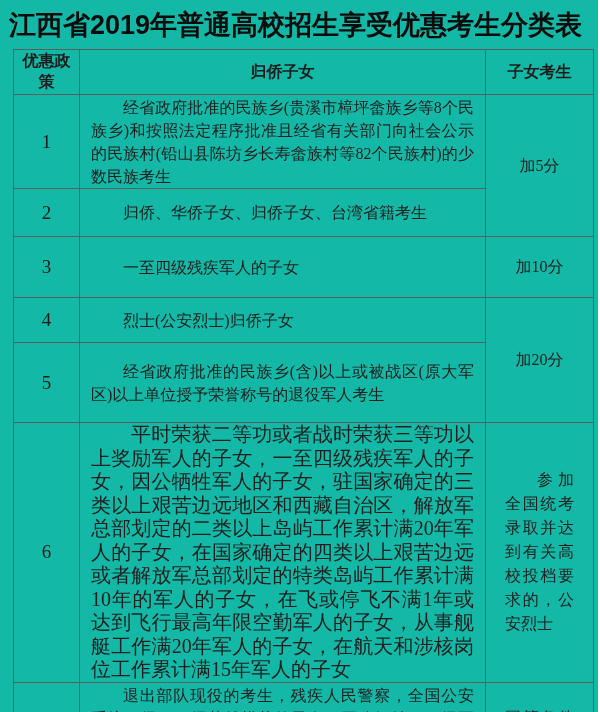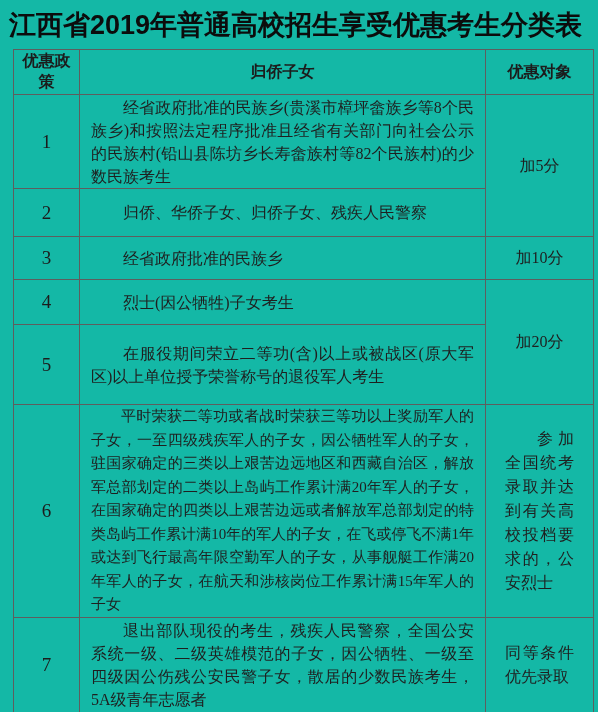--- a/index.html
+++ b/index.html
@@ -54,29 +54,29 @@
   }
   td.tgt {
     font-size: 16px;
     line-height: 23px;
     text-align: justify;
     text-indent: 2em;
     padding: 0 11px;
     color: #1f1f1f;
   }
   td.tgt.dense {
-    font-size: 15px;
+    font-size: 20px;
     line-height: 23.5px;
     font-family: Liberation Serif, serif;
   }
   td.pol {
     text-align: center;
     font-size: 16px;
     line-height: 24px;
-    padding: 0 6px;
+    padding: 18px 6px;
     color: #1f1f1f;
   }
   td.pol.justified {
     text-align: justify;
     text-align-last: left;
     padding: 0 19px;
   }
   td.pol.indented {
     text-indent: 2em;
   }
@@ -99,46 +99,46 @@
   <table class="pref-table">
     <colgroup>
       <col class="c-code">
       <col class="c-target">
       <col class="c-policy">
     </colgroup>
     <thead>
       <tr class="h-hdr">
         <th>优惠政策</th>
         <th>归侨子女</th>
-        <th>优惠对象</th>
+        <th>子女考生</th>
       </tr>
     </thead>
     <tbody>
       <tr class="h-r1">
         <td class="code">1</td>
         <td class="tgt">经省政府批准的民族乡(贵溪市樟坪畲族乡等8个民族乡)和按照法定程序批准且经省有关部门向社会公示的民族村(铅山县陈坊乡长寿畲族村等82个民族村)的少数民族考生</td>
         <td class="pol" rowspan="2">加5分</td>
       </tr>
       <tr class="h-r2">
         <td class="code">2</td>
-        <td class="tgt">归侨、华侨子女、归侨子女、残疾人民警察</td>
+        <td class="tgt">归侨、华侨子女、归侨子女、台湾省籍考生</td>
       </tr>
       <tr class="h-r3">
         <td class="code">3</td>
-        <td class="tgt">经省政府批准的民族乡</td>
+        <td class="tgt">一至四级残疾军人的子女</td>
         <td class="pol">加10分</td>
       </tr>
       <tr class="h-r4">
         <td class="code">4</td>
-        <td class="tgt">烈士(因公牺牲)子女考生</td>
+        <td class="tgt">烈士(公安烈士)归侨子女</td>
         <td class="pol" rowspan="2">加20分</td>
       </tr>
       <tr class="h-r5">
         <td class="code">5</td>
-        <td class="tgt">在服役期间荣立二等功(含)以上或被战区(原大军区)以上单位授予荣誉称号的退役军人考生</td>
+        <td class="tgt">经省政府批准的民族乡(含)以上或被战区(原大军区)以上单位授予荣誉称号的退役军人考生</td>
       </tr>
       <tr class="h-r6">
         <td class="code">6</td>
         <td class="tgt dense">平时荣获二等功或者战时荣获三等功以上奖励军人的子女，一至四级残疾军人的子女，因公牺牲军人的子女，驻国家确定的三类以上艰苦边远地区和西藏自治区，解放军总部划定的二类以上岛屿工作累计满20年军人的子女，在国家确定的四类以上艰苦边远或者解放军总部划定的特类岛屿工作累计满10年的军人的子女，在飞或停飞不满1年或达到飞行最高年限空勤军人的子女，从事舰艇工作满20年军人的子女，在航天和涉核岗位工作累计满15年军人的子女</td>
         <td class="pol justified indented">参加全国统考录取并达到有关高校投档要求的，公安烈士</td>
       </tr>
       <tr class="h-r7">
         <td class="code">7</td>
         <td class="tgt">退出部队现役的考生，残疾人民警察，全国公安系统一级、二级英雄模范的子女，因公牺牲、一级至四级因公伤残公安民警子女，散居的少数民族考生，5A级青年志愿者</td>
         <td class="pol justified">同等条件优先录取</td>

